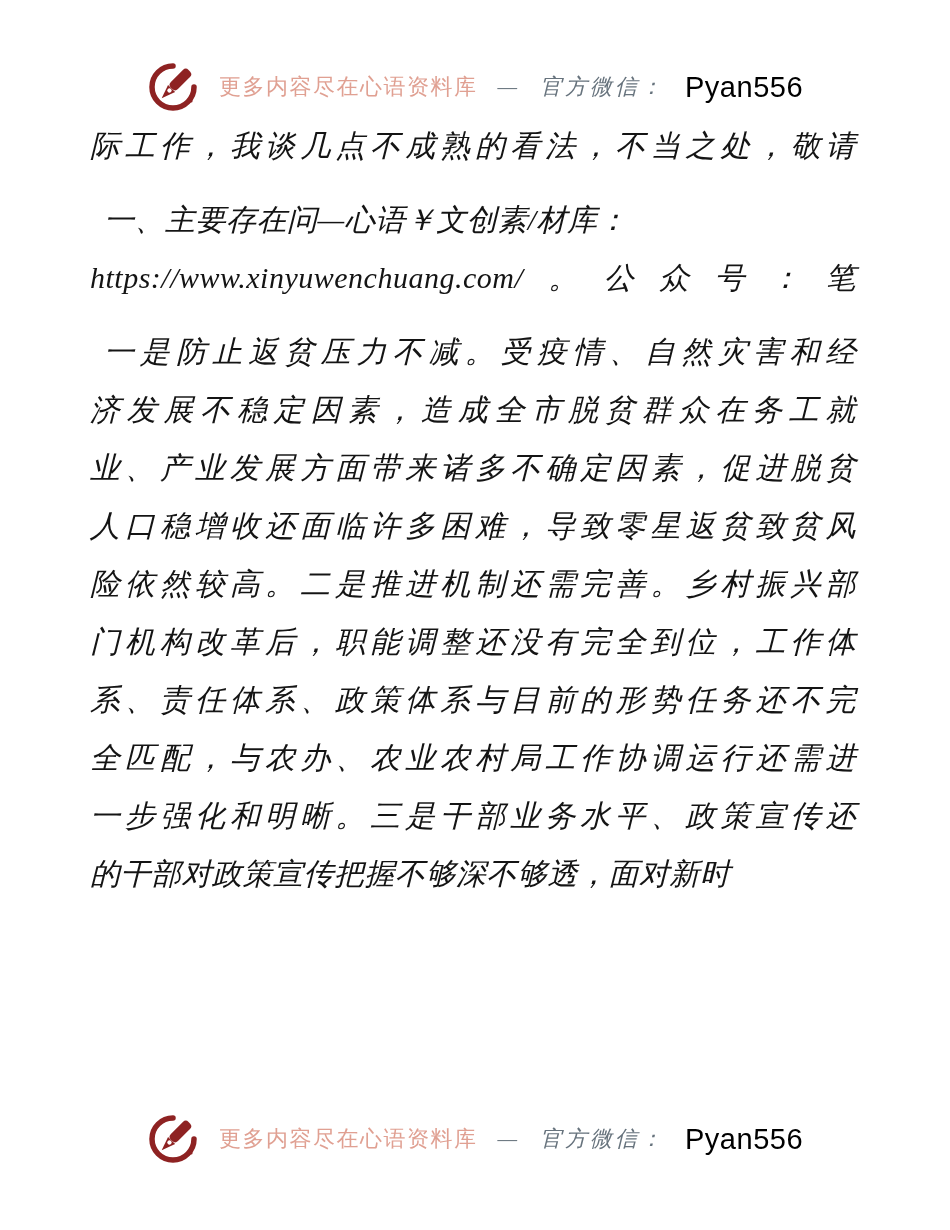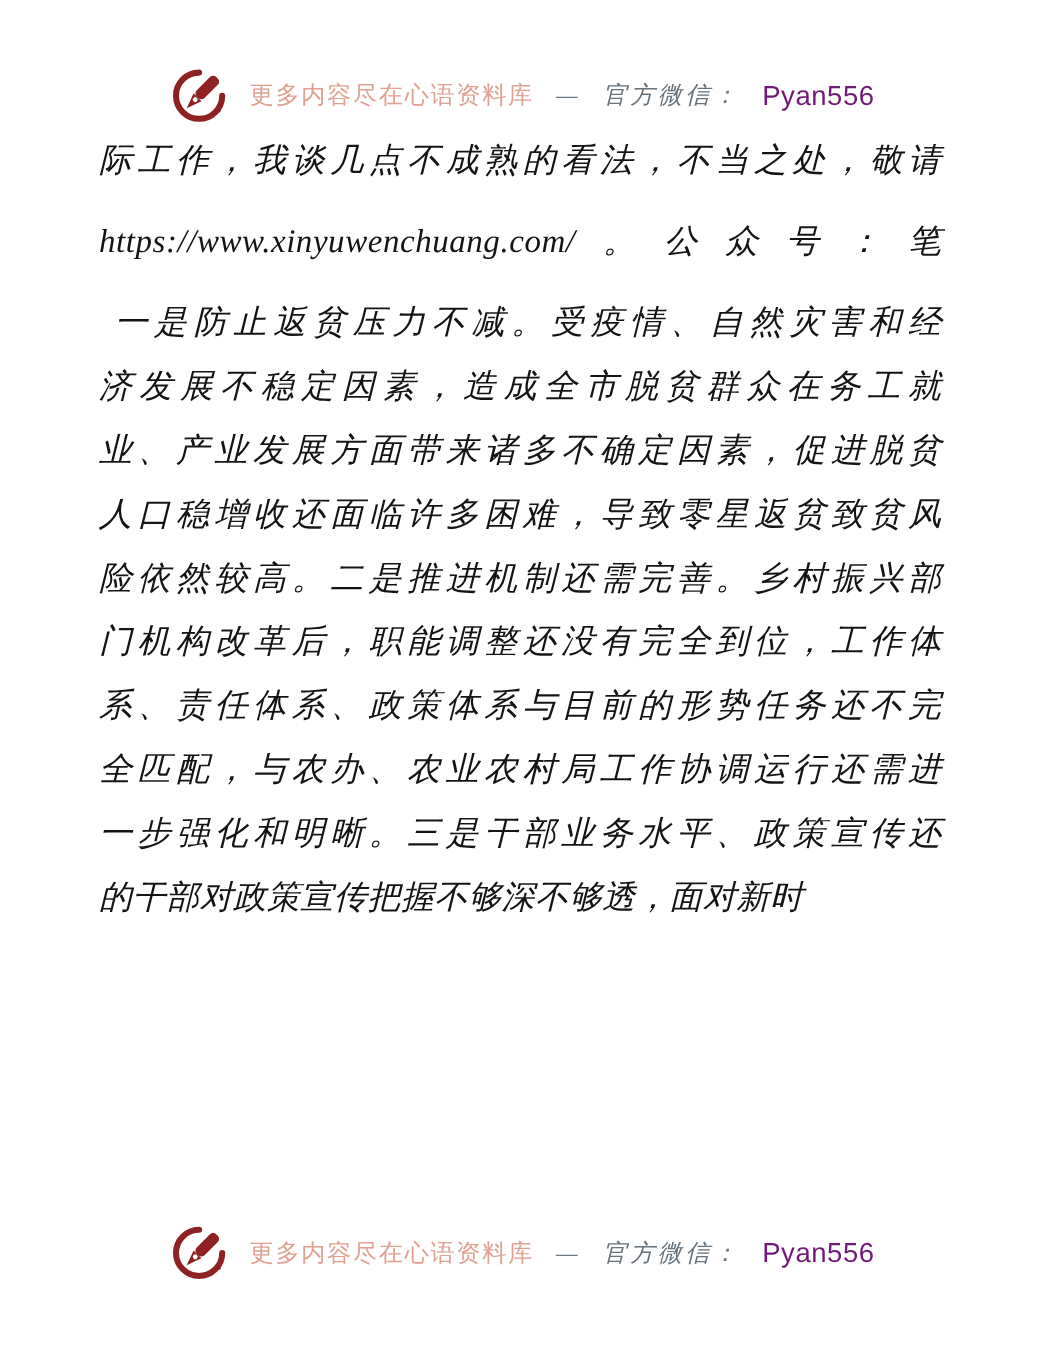--- a/index.html
+++ b/index.html
@@ -36,22 +36,22 @@
     white-space:nowrap;
   }
   .brand-sep, .brand-label{
     font-size:22px;
     color:#67737D;
     font-style:italic;
     letter-spacing:3px;
     white-space:nowrap;
   }
   .brand-id{
-    font-size:25px;
-    color:#701a75;
+    font-size:29px;
+    color:#000000;
     font-family:"Liberation Sans", sans-serif;
     font-style:normal;
     letter-spacing:0.5px;
     white-space:nowrap;
   }
   
   .content{
     position:absolute;
     left:90px;
     top:117px;
@@ -98,20 +98,21 @@
     <span class="brand-id">Pyan556</span>
   </div>
 
   <div class="content">
 
     <div class="para">
       <div class="line j">际工作，我谈几点不成熟的看法，不当之处，敬请</div>
     </div>
 
     <div class="para">
+      <div class="line indent">一、主要存在问—心语￥文创素/材库：</div>
       <div class="line j">https://www.xinyuwenchuang.com/。公众号：笔</div>
     </div>
 
     <div class="para">
       <div class="line j indent">一是防止返贫压力不减。受疫情、自然灾害和经</div>
       <div class="line j">济发展不稳定因素，造成全市脱贫群众在务工就</div>
       <div class="line j">业、产业发展方面带来诸多不确定因素，促进脱贫</div>
       <div class="line j">人口稳增收还面临许多困难，导致零星返贫致贫风</div>
       <div class="line j">险依然较高。二是推进机制还需完善。乡村振兴部</div>
       <div class="line j">门机构改革后，职能调整还没有完全到位，工作体</div>

